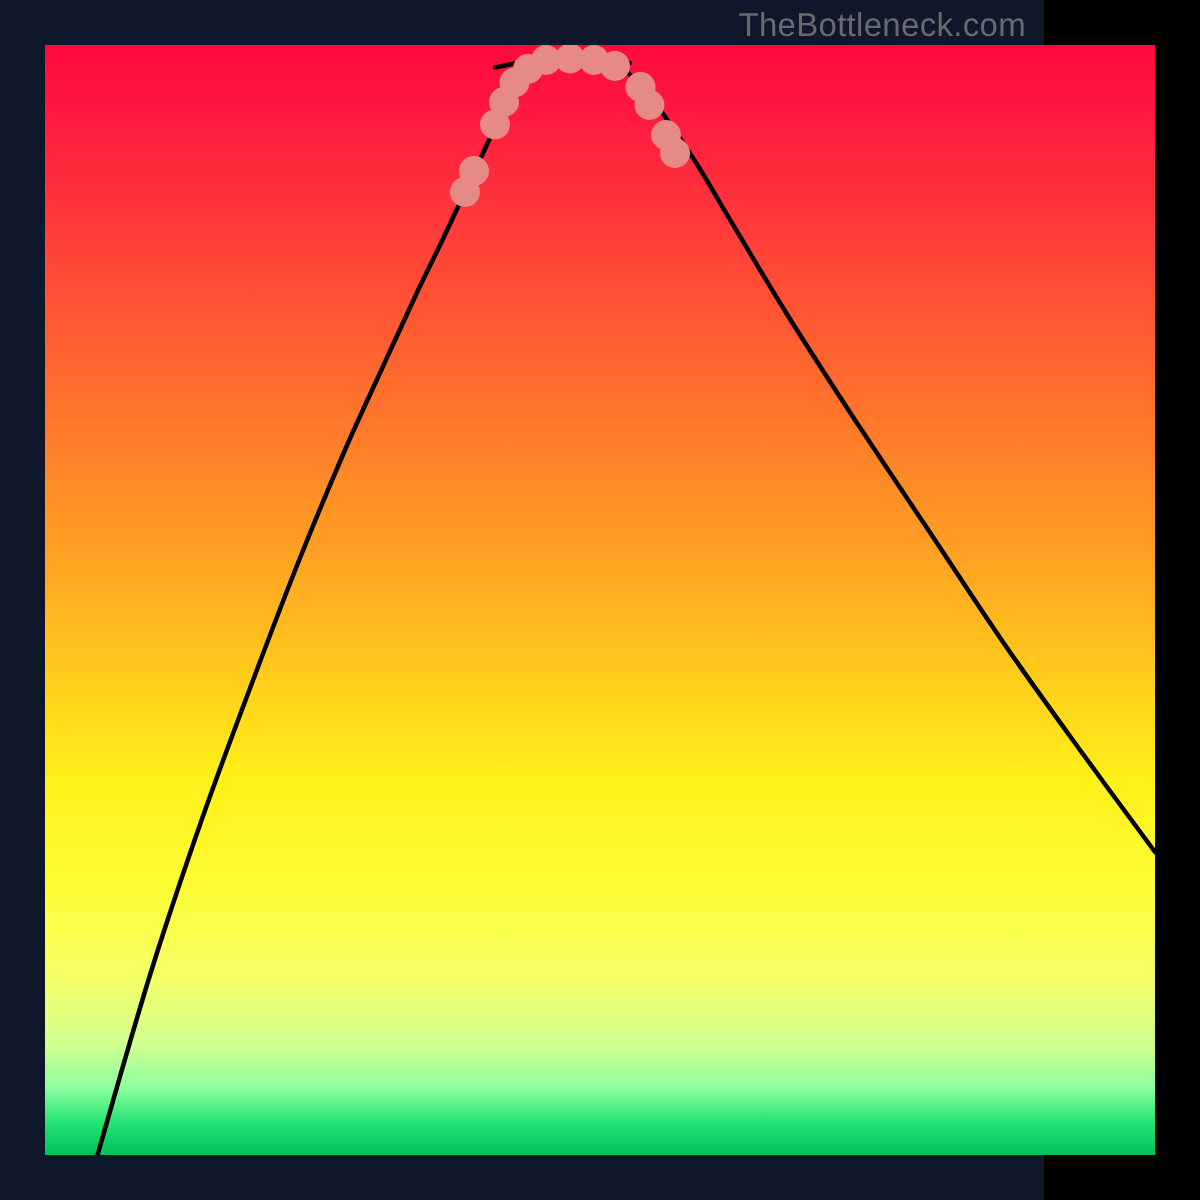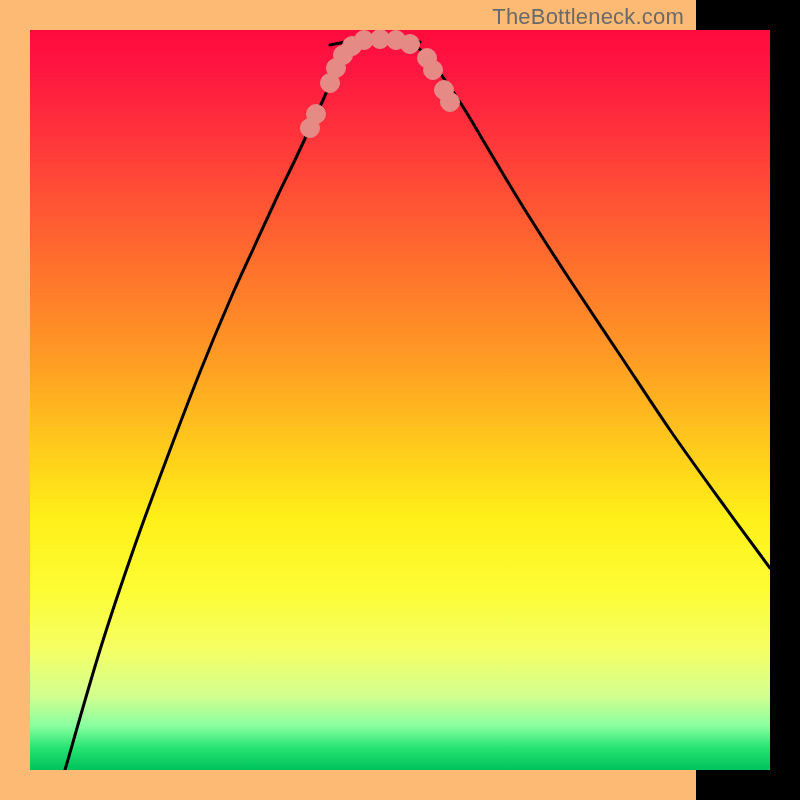--- a/index.html
+++ b/index.html
@@ -10,21 +10,21 @@
     background: #000;
     position: relative;
     font-family: Arial, Helvetica, sans-serif;
   }
   .outer {
     position: absolute;
     top: 0;
     left: 0;
     width: 696px;
     height: 800px;
-    background: #fdba74;
+    background: #0f172a;
   }
   .plot-area {
     position: absolute;
     top: 30px;
     left: 30px;
     width: 740px;
     height: 740px;
     overflow: hidden;
   }
   .gradient {

